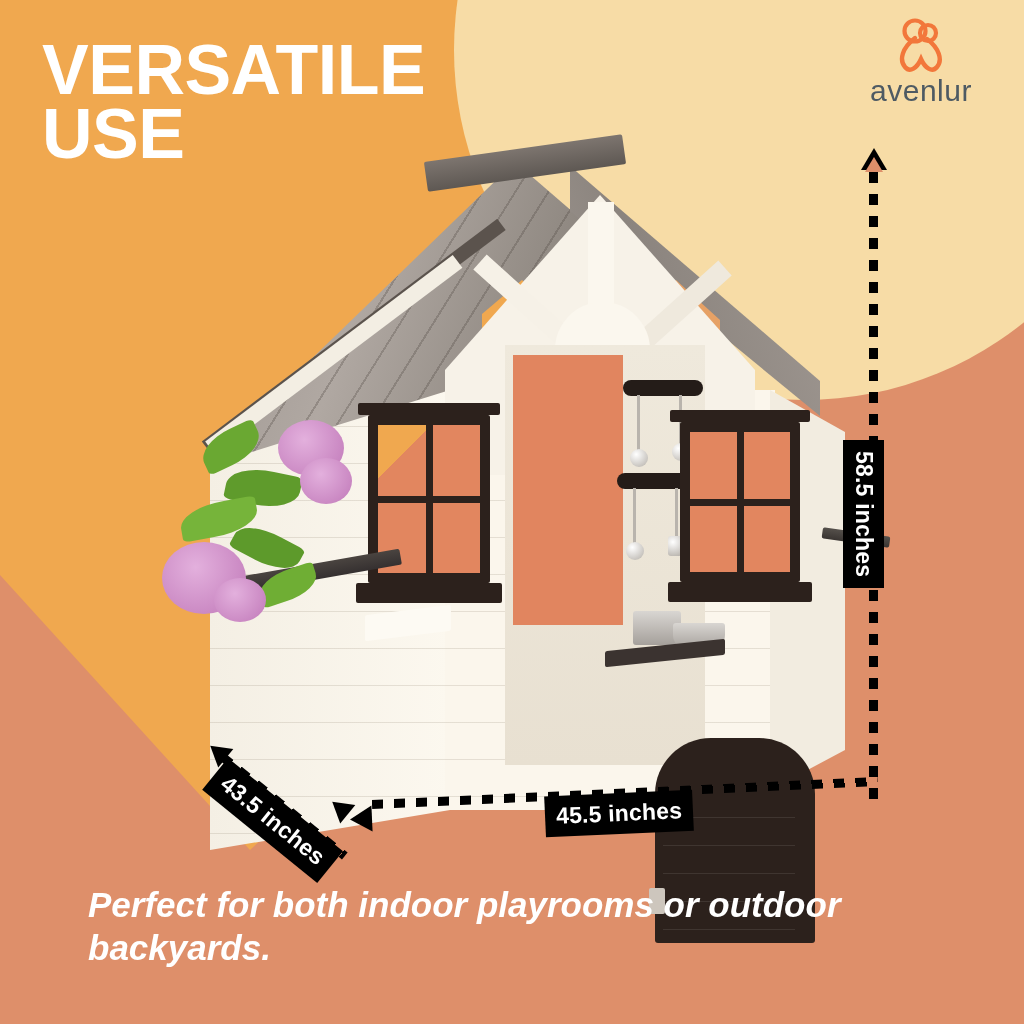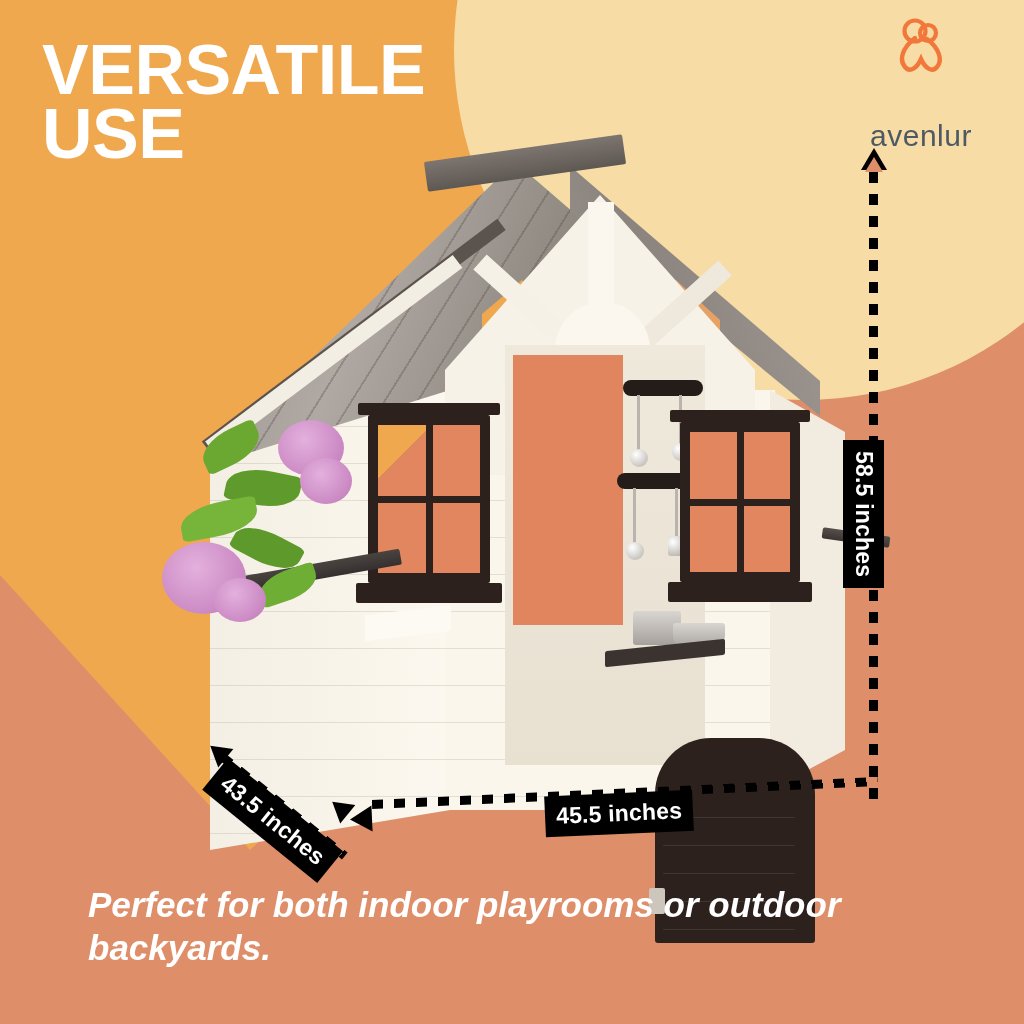--- a/index.html
+++ b/index.html
@@ -33,21 +33,21 @@
     color:#ffffff;font-weight:bold;font-size:70px;line-height:0.92;
     letter-spacing:-0.5px;text-transform:uppercase;
   }
   .headline span{display:block;}
 
   
   .logo{position:absolute;right:28px;top:18px;width:150px;height:92px;}
   .logo-mark{position:absolute;left:50%;top:0;transform:translateX(-50%);}
   .logo-word{
     position:absolute;left:0;top:56px;width:150px;text-align:center;
-    color:#4e5a63;font-size:30px;letter-spacing:0.5px;font-weight:400;margin-top:45px;
+    color:#4e5a63;font-size:30px;letter-spacing:0.5px;font-weight:400;
   }
 
   
   .caption{
     position:absolute;left:88px;top:884px;width:880px;
     color:#ffffff;font-style:italic;font-size:35px;line-height:1.22;font-weight:700;
   }
 
   
   .house{position:absolute;left:150px;top:140px;width:720px;height:680px;}

